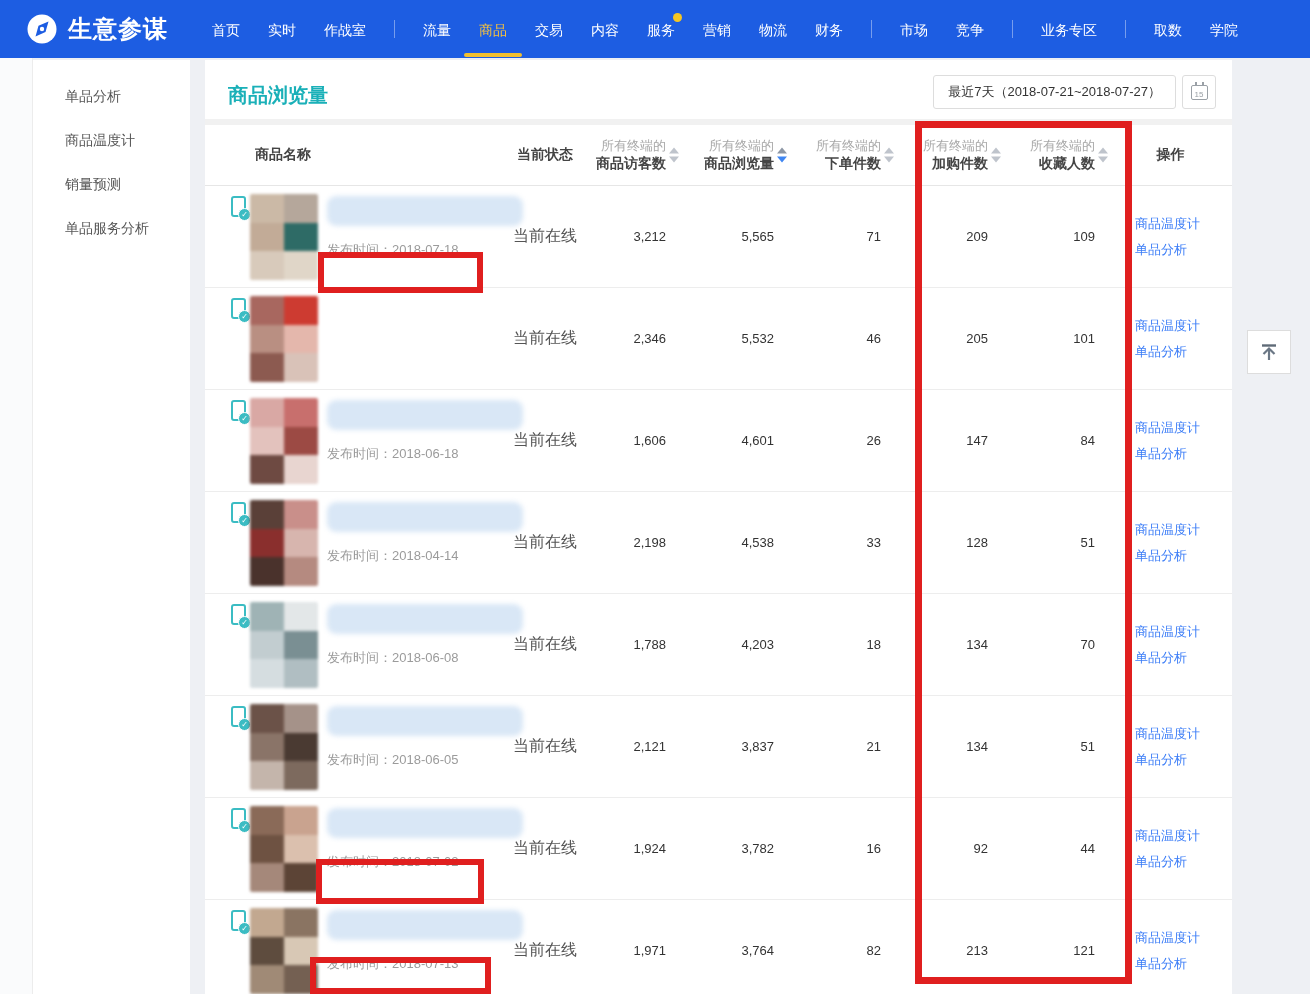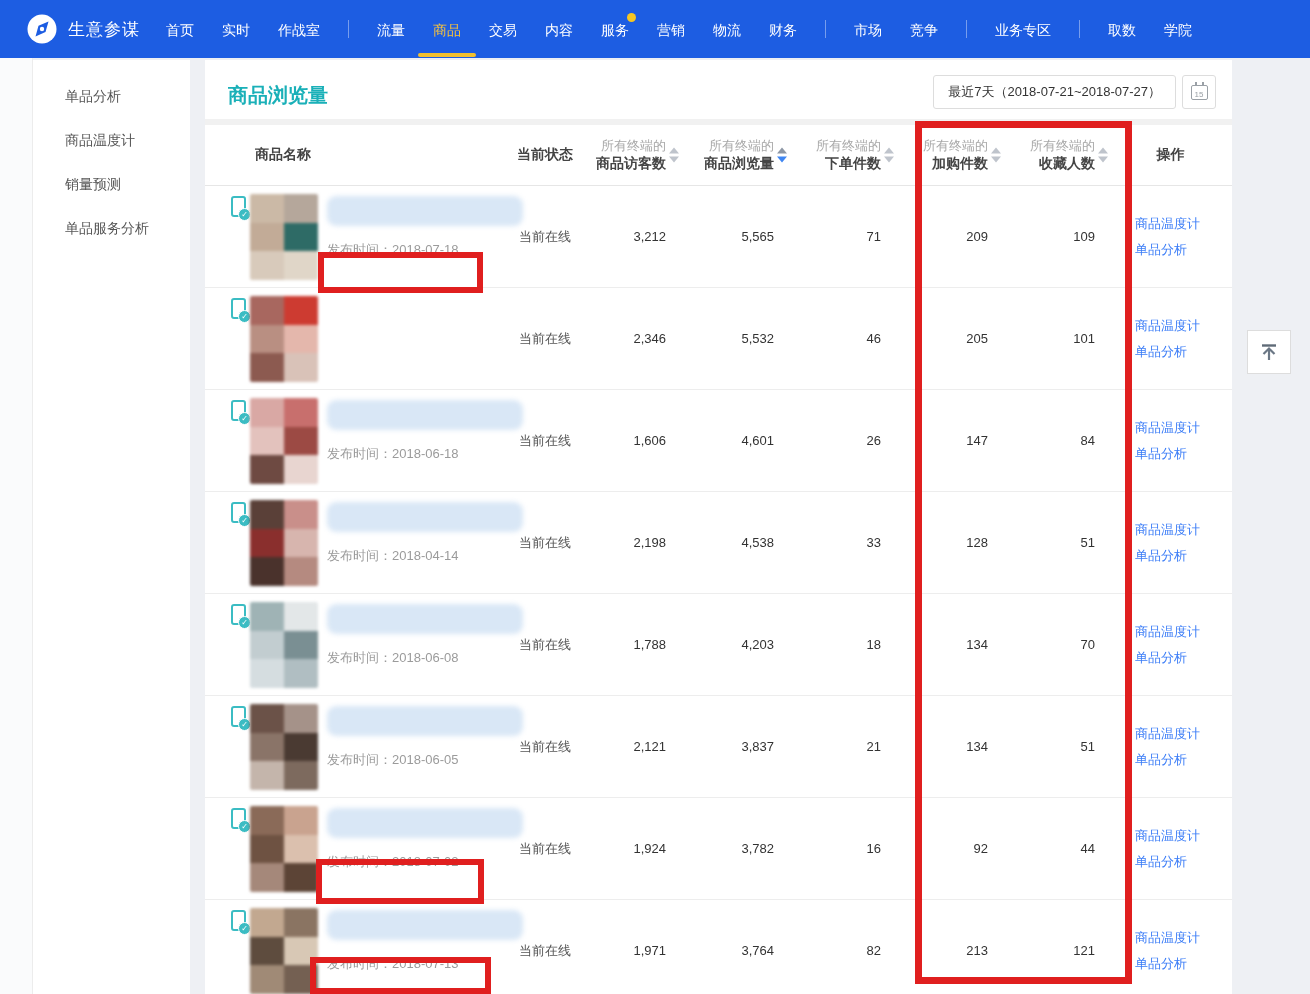--- a/index.html
+++ b/index.html
@@ -4,21 +4,21 @@
 <style>
   * { margin:0; padding:0; box-sizing:border-box; }
   html,body { width:1310px; height:994px; }
   body { font-family:"Liberation Sans","DejaVu Sans",sans-serif; background:#eef0f4; }
   .page { position:relative; width:1310px; height:994px; overflow:hidden; background:#eef0f4; }
 
   
   .topnav { position:absolute; left:0; top:0; width:1310px; height:58px; background:#1d5de2;
             display:flex; align-items:center; padding:0 26px; color:#fff; z-index:5; }
   .logo { width:32px; height:32px; margin-right:10px; flex:0 0 auto; }
-  .brand { font-size:17px; font-weight:400; letter-spacing:1px; margin-right:12px; white-space:nowrap; }
+  .brand { font-size:24px; font-weight:700; letter-spacing:1px; margin-right:30px; white-space:nowrap; }
   .nitem { font-size:14px; margin:0 14px; cursor:pointer; white-space:nowrap; position:relative;
            height:56px; line-height:58px; }
   .ndiv { width:1px; height:18px; background:rgba(255,255,255,.4); margin:0 14px; }
   .nitem.active { color:#f7c23c; }
   .nitem.active::after { content:""; position:absolute; left:50%; transform:translateX(-50%);
            bottom:0; width:58px; height:4px; background:#f2c02e; border-radius:2px; }
   .dot { position:absolute; top:12px; right:-7px; width:9px; height:9px; border-radius:50%;
          background:#f5c623; }
 
   
@@ -60,21 +60,21 @@
   .trow { height:102px; border-bottom:1px solid #ededed; align-items:center; }
   .c-prod { align-self:stretch; position:relative; padding:8px 0 0 20px; display:flex; }
   .phone { position:absolute; left:1px; top:10px; width:15px; height:21px; border:2px solid #3bbcc3; border-radius:3px; }
   .phone .chk { position:absolute; right:-7px; bottom:-6px; width:13px; height:13px; background:#3bbcc3;
                 border:1.5px solid #fff; border-radius:50%; color:#fff; font-size:8px; line-height:11px; text-align:center; }
   .pimg { width:68px; height:86px; border-radius:2px; overflow:hidden; display:grid;
           grid-template-columns:1fr 1fr; grid-auto-rows:1fr; filter:blur(1.5px); flex:0 0 auto; cursor:pointer; }
   .pmeta { margin-left:9px; padding-top:2px; }
   .ptitle { width:196px; height:30px; background:#d9e7f6; border-radius:9px; filter:blur(2.5px); }
   .ppub { margin-top:15px; font-size:13px; color:#9b9b9b; white-space:nowrap; }
-  .c-status { text-align:center; font-size:13px; color:#555; }
+  .c-status { text-align:center; font-size:16px; color:#555; }
   .c-num { text-align:right; padding-right:14px; font-size:13px; color:#333; }
   .c-act { padding-left:26px; display:flex; flex-direction:column; gap:8px; }
   .c-act a { font-size:13px; color:#3a7cf7; text-decoration:none; cursor:pointer; white-space:nowrap; }
 
   
   .anno { position:absolute; border-style:solid; border-color:#e01f1f; pointer-events:none; z-index:9; }
   .anno-big  { left:915px; top:121px; width:217px; height:863px; border-width:7px; }
   .anno-r1   { left:318px; top:252px; width:165px; height:41px;  border-width:6px; }
   .anno-r7   { left:316px; top:859px; width:168px; height:45px;  border-width:6px; }
   .anno-r8   { left:310px; top:957px; width:181px; height:37px;  border-width:6px; }

